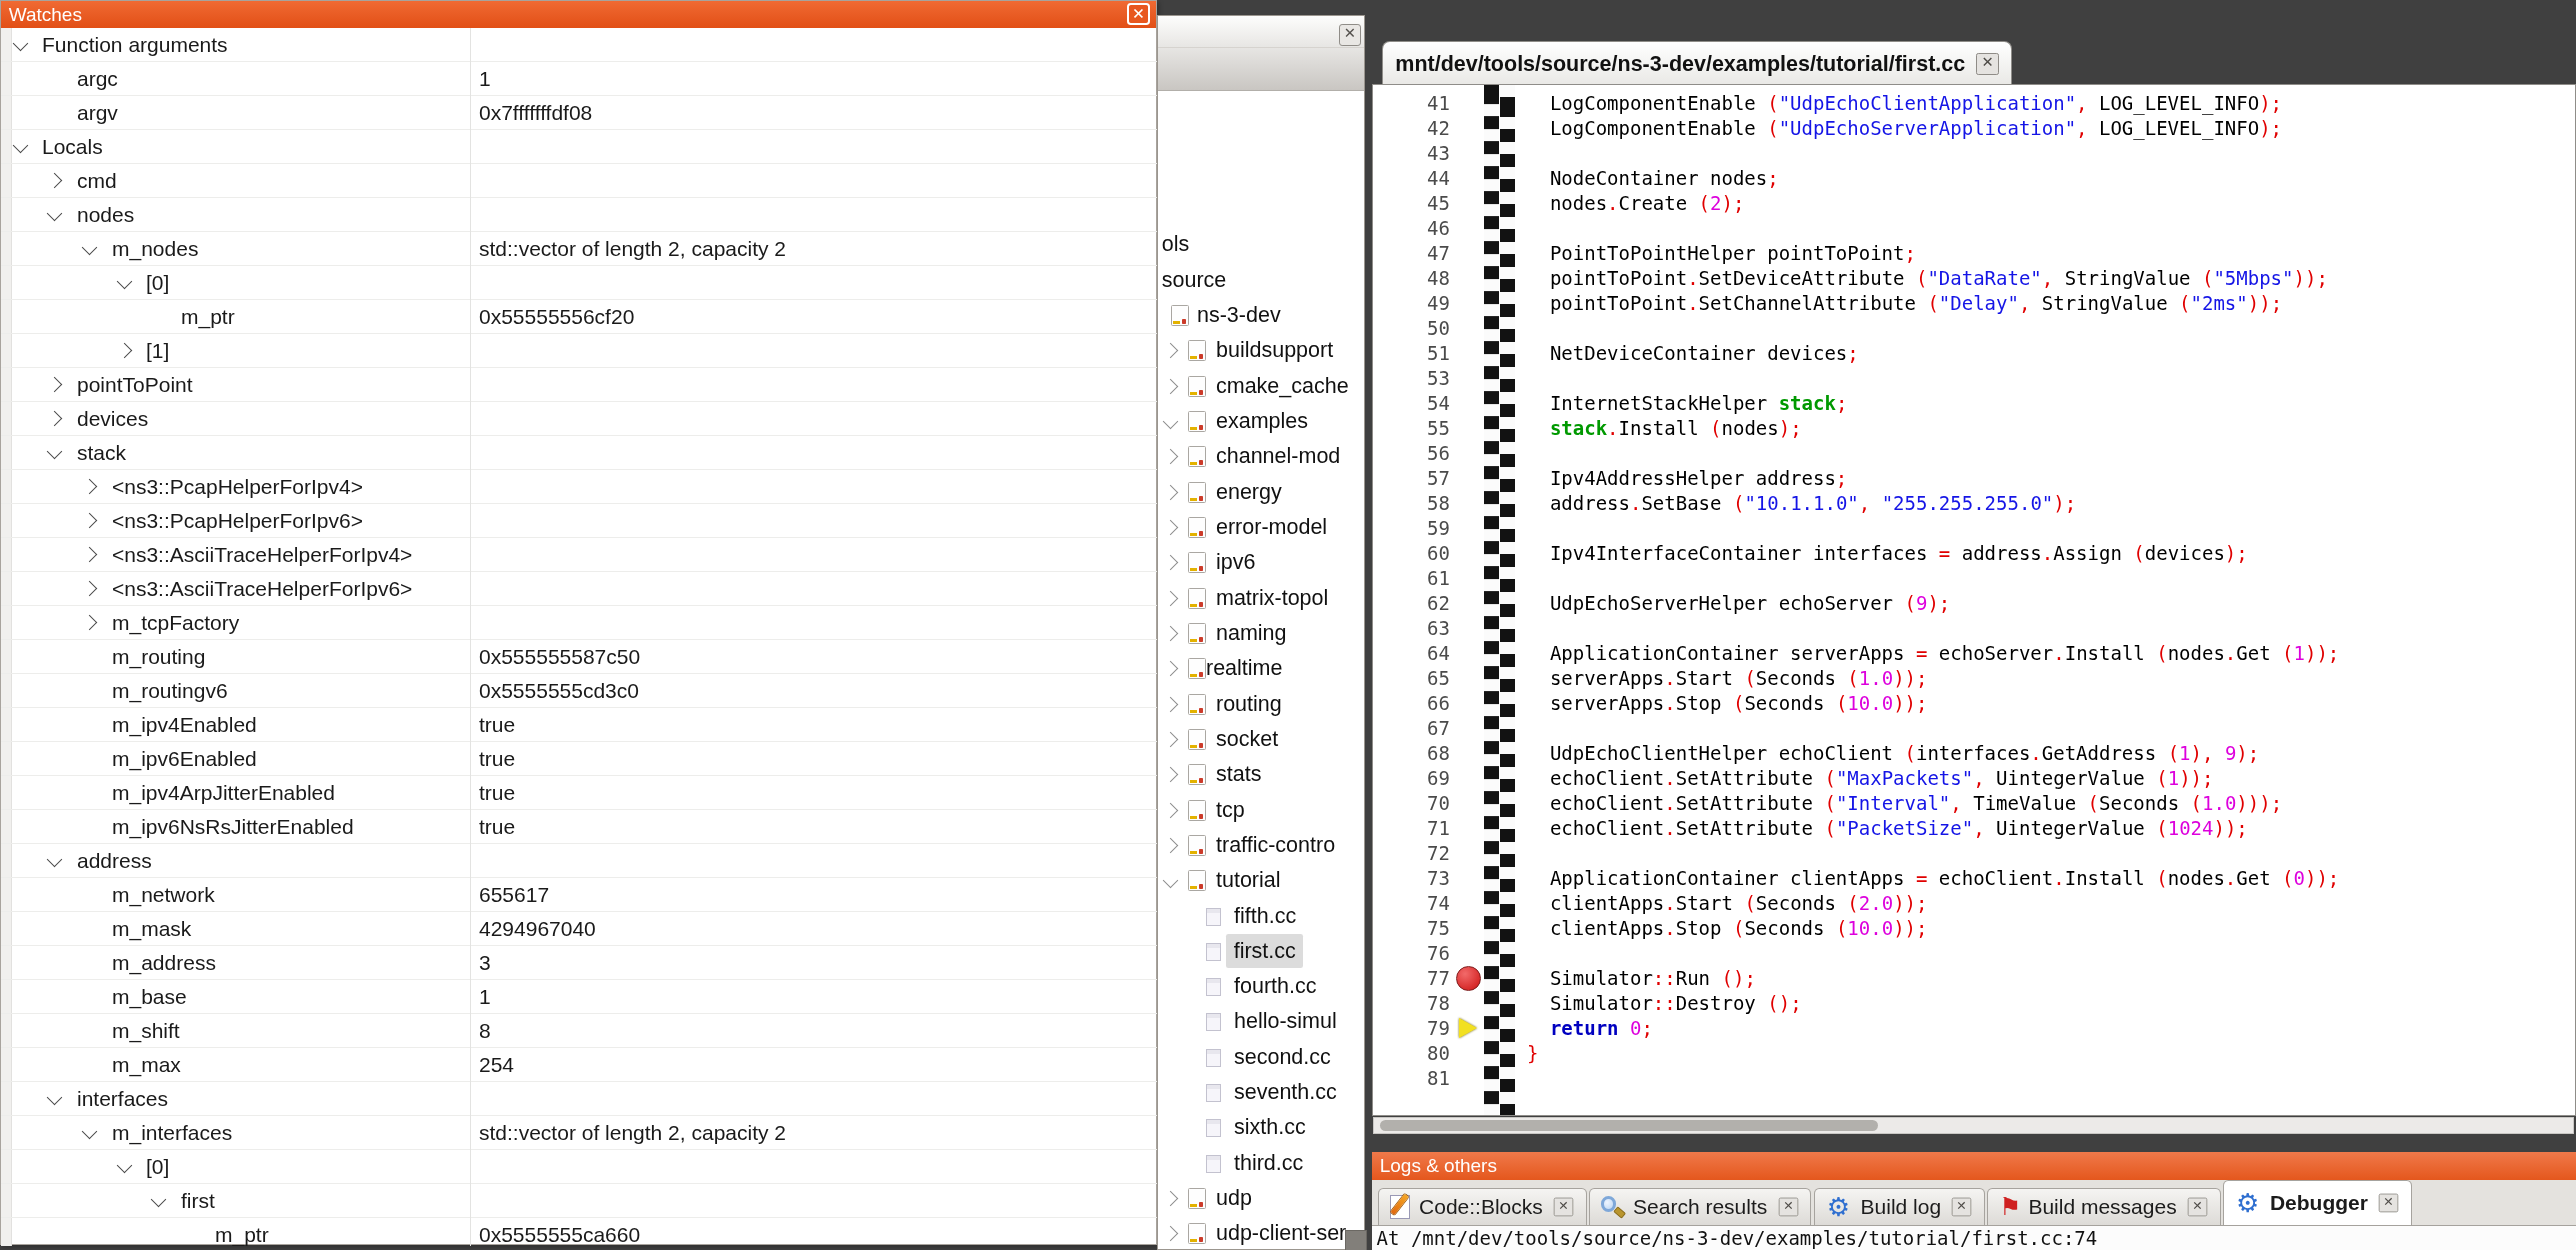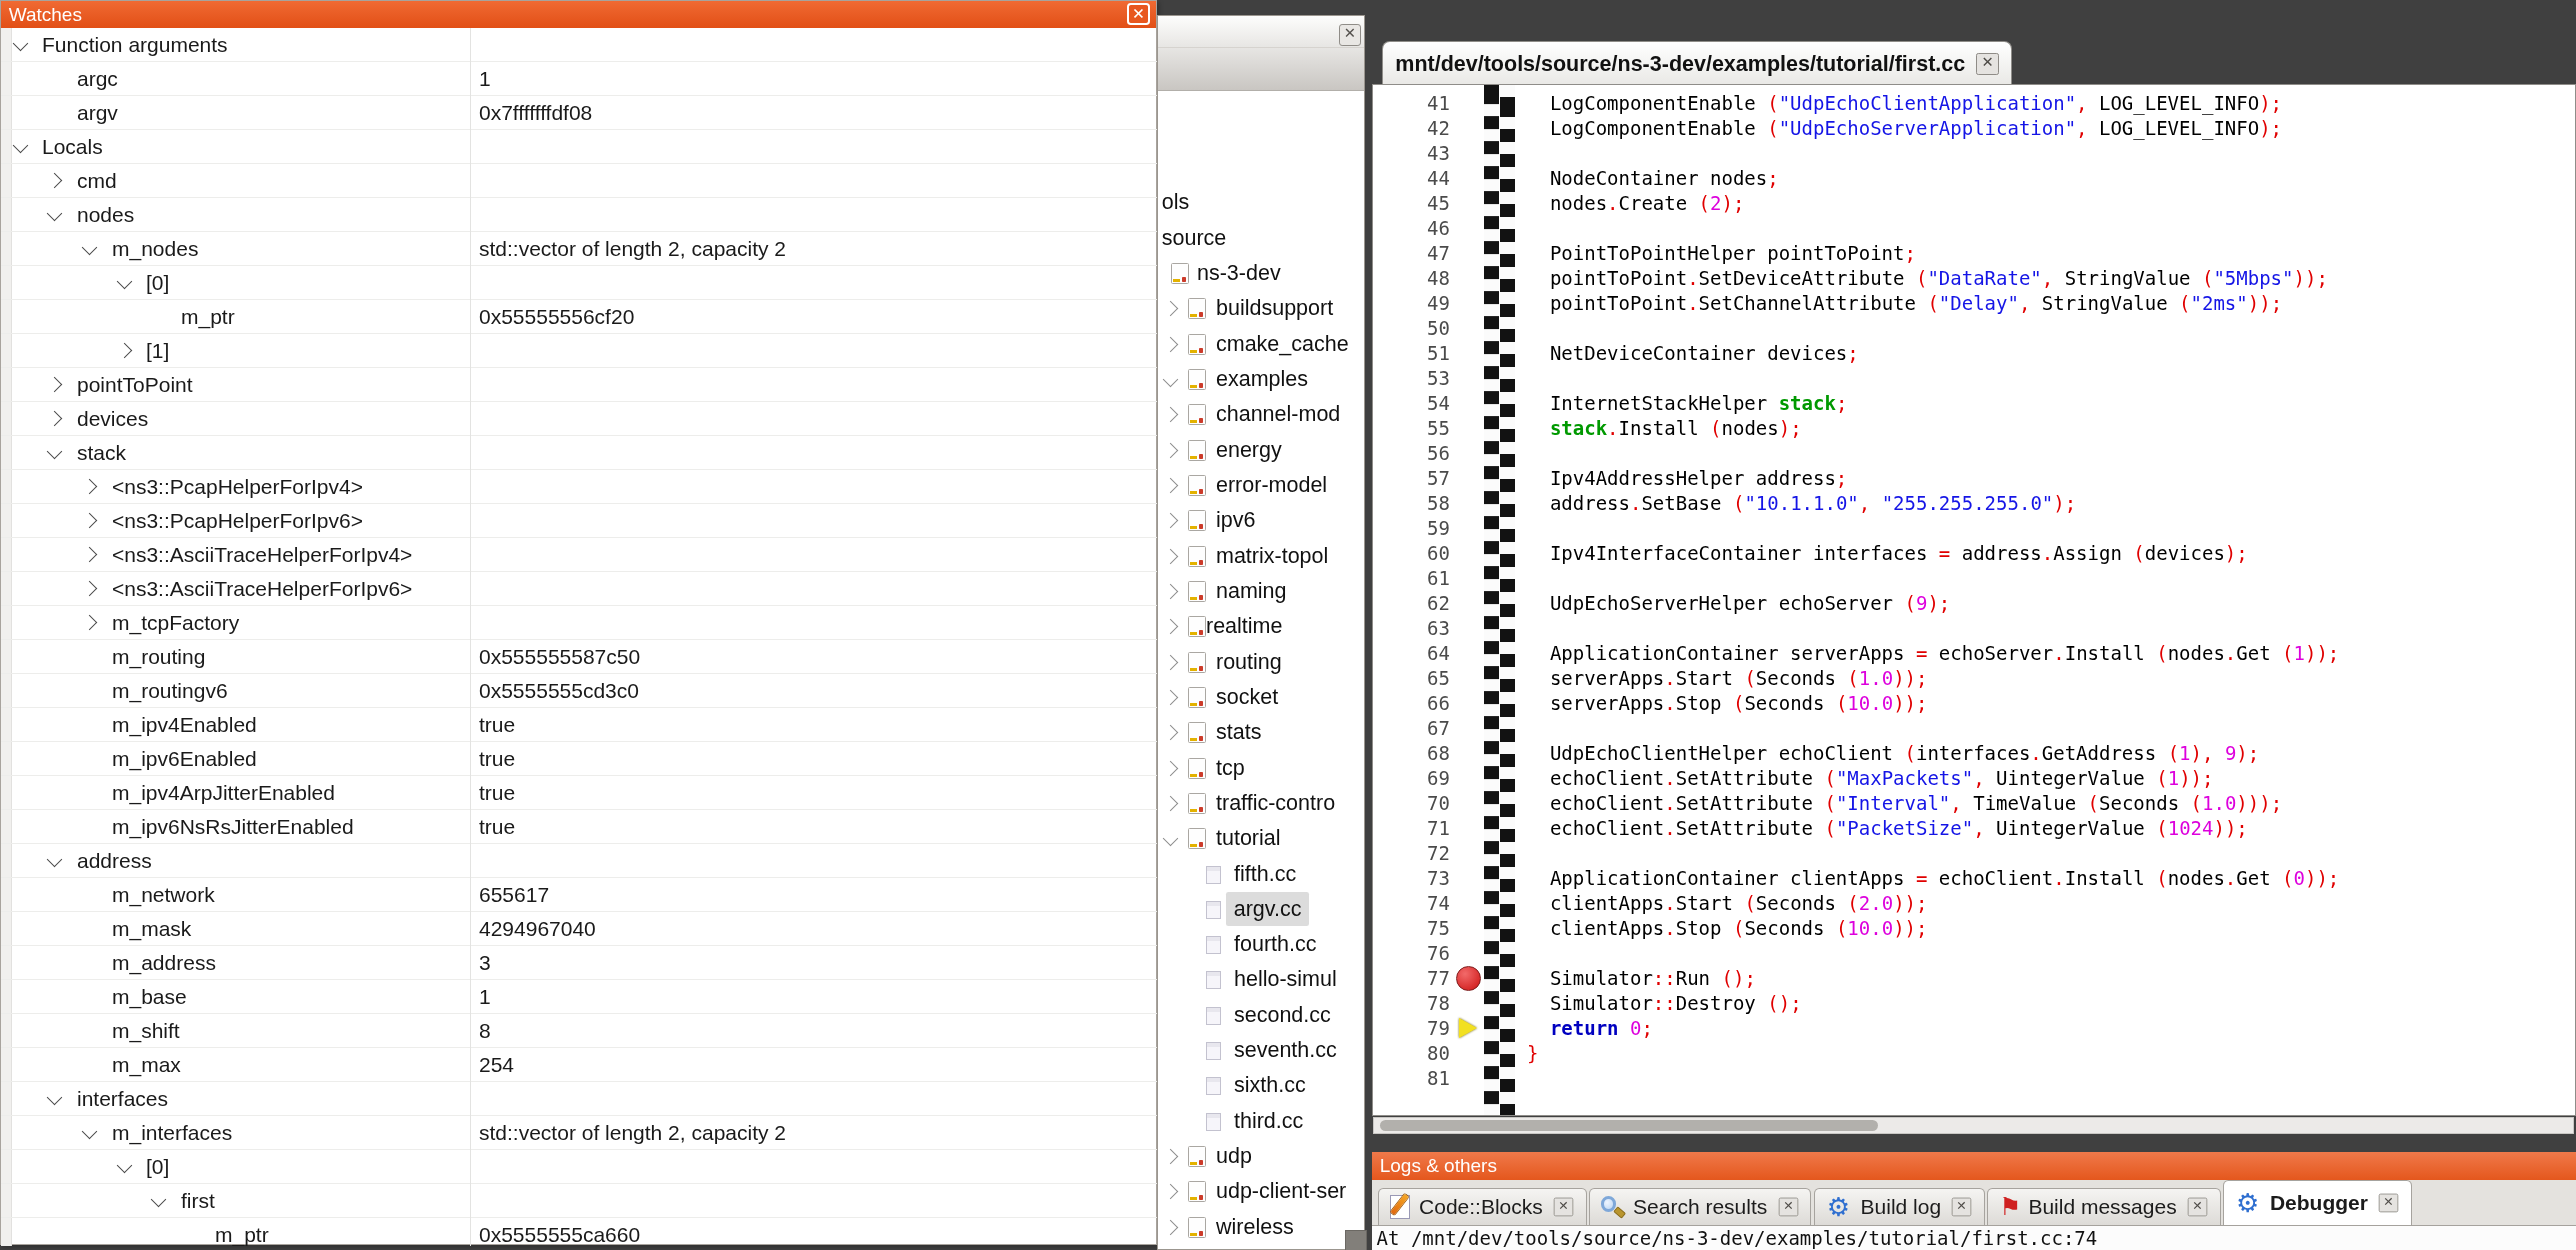--- a/index.html
+++ b/index.html
@@ -31,21 +31,21 @@
   
   #midpanel{left:1157px;top:15.4px;width:208px;height:1235px;background:#fff;
             border:0.8px solid #9b968f;box-sizing:border-box;}
   #mid-header{left:0;top:0;width:100%;height:74px;background:linear-gradient(#fdfdfc,#c9c6c2);
               border-bottom:0.8px solid #b2afaa;}
   #mid-header-line{left:0;top:31px;width:100%;height:0.8px;background:#d6d3cf;}
   #mid-close{left:181px;top:7.7px;width:21.5px;height:21.5px;background:#e9e7e4;border:1.5px solid #8f8c87;
              border-radius:3.1px;box-sizing:border-box;color:#55524e;font-size:14.6px;font-weight:bold;
              text-align:center;line-height:17.7px;}
   #tree-items{left:0;top:74px;width:100%;height:1160px;overflow:hidden;position:absolute;}
-  .titem{position:absolute;height:35px;width:100%;}
+  .titem{position:absolute;height:35px;width:100%;margin-top:42px;}
   .tlabel{position:absolute;top:0;line-height:34px;font-size:21.5px;color:#111;white-space:pre;}
   .tlabel.sel{background:#dcdcdc;border-radius:2.3px;padding:0 7.7px;}
   .ticon-folder{position:absolute;top:7px;width:17.7px;height:21px;background:#fefefe;
                 border:1.5px solid #aaa7a2;border-radius:1.5px;box-sizing:border-box;}
   .ticon-folder::before{content:"";position:absolute;left:0.8px;bottom:1.5px;width:7px;height:3.1px;background:#e3b200;}
   .ticon-folder::after{content:"";position:absolute;right:1.5px;bottom:1.5px;width:4.6px;height:4.6px;background:#cc3b2a;border-radius:0.8px;}
   .ticon-file{position:absolute;top:8.4px;width:15.4px;height:18.4px;background:#f6f5fa;
               border:1.5px solid #c3c2cf;box-sizing:border-box;}
   .ticon-file::before{content:"";position:absolute;left:0;top:0;width:100%;height:3.8px;background:#e8e7ee;}
   #mid-grip{left:187px;top:1214px;width:20px;height:20px;background:#827f7a;border:0.8px solid #6b6863;}
@@ -365,21 +365,21 @@
           <span class="chev lite d" style="left: 7px; top: 11.5px;"></span>
           <span class="ticon-folder" style="left: 30px;"></span>
           <span class="tlabel" style="left: 58px;">tutorial</span>
         </div>
         <div class="titem" style="top: 767px;">
           <span class="ticon-file" style="left: 48px;"></span>
           <span class="tlabel" style="left: 76px;">fifth.cc</span>
         </div>
         <div class="titem" style="top: 802px;">
           <span class="ticon-file" style="left: 48px;"></span>
-          <span class="tlabel sel" style="left: 68px;">argv.cc</span>
+          <span class="tlabel sel" style="left: 68px;">first.cc</span>
         </div>
         <div class="titem" style="top: 837px;">
           <span class="ticon-file" style="left: 48px;"></span>
           <span class="tlabel" style="left: 76px;">fourth.cc</span>
         </div>
         <div class="titem" style="top: 872px;">
           <span class="ticon-file" style="left: 48px;"></span>
           <span class="tlabel" style="left: 76px;">hello-simul</span>
         </div>
         <div class="titem" style="top: 908px;">

